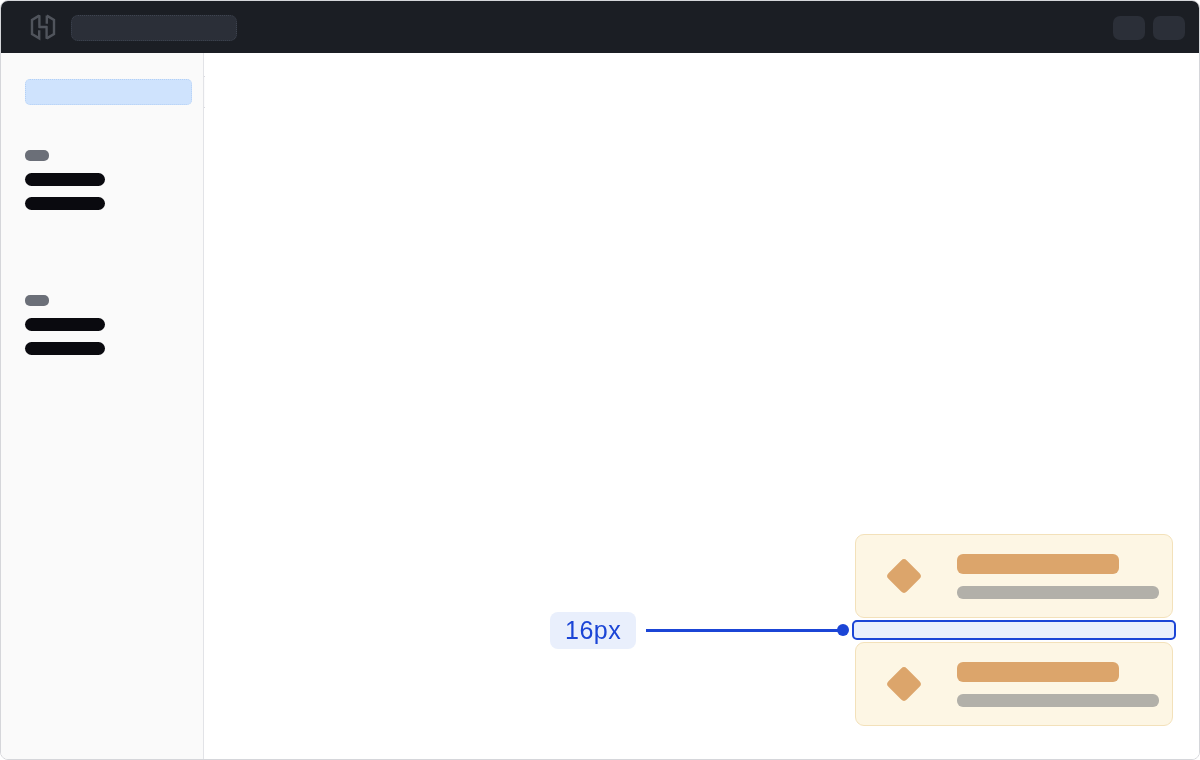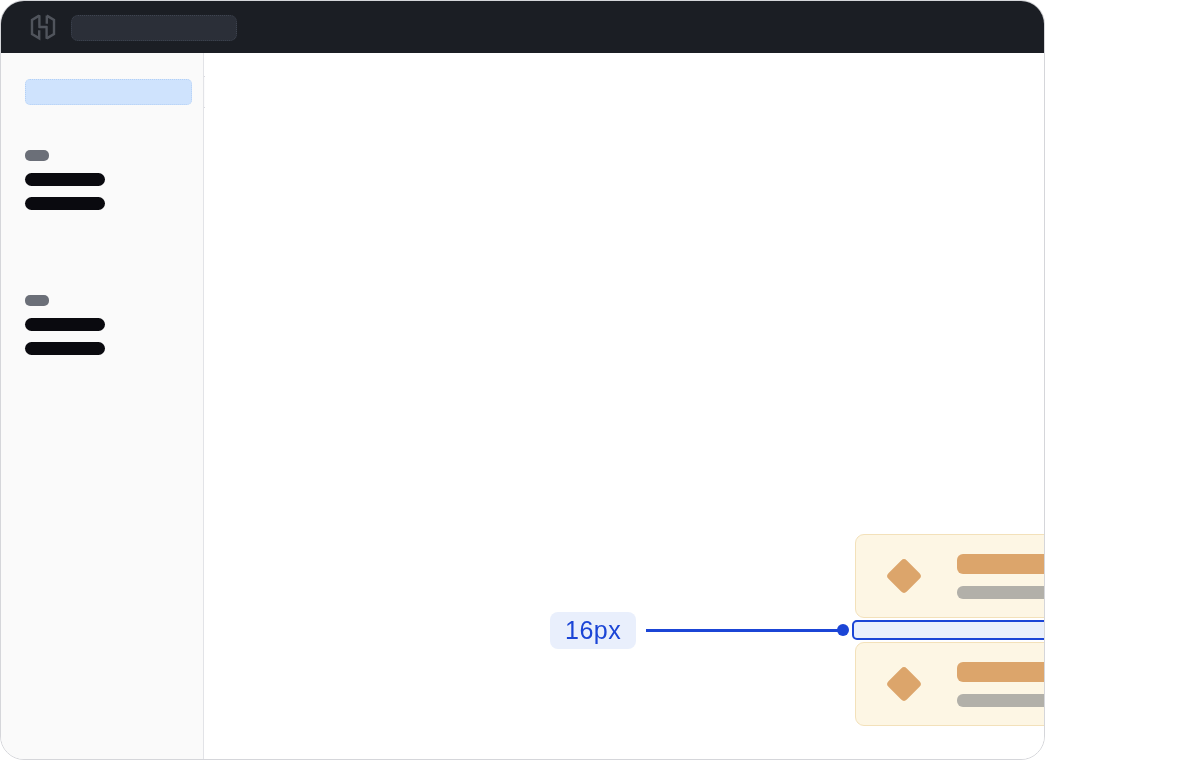--- a/index.html
+++ b/index.html
@@ -4,22 +4,22 @@
 <style>
   :root{
     --topbar-bg:#1b1e24; --topbar-pill:#2b2f38; --logo:#50545c;
     --sidebar-bg:#fafafa; --sidebar-border:#e2e3e7; --active-pill:#cfe3fd;
     --heading-pill:#6b6f78; --nav-bar:#0a0a0f;
     --card-bg:#fdf6e4; --card-border:#f3e1ba; --card-accent:#dca56b; --card-muted:#b2b0a9;
     --blue:#1b45d6; --blue-fill:#e9effc; --window-border:#d5d6da; --main-bg:#ffffff;
   }
   *{box-sizing:border-box;margin:0;padding:0}
   html,body{width:1200px;height:760px;background:#fff;font-family:"Liberation Sans",sans-serif}
-  .window{position:relative;width:1045px;height:760px;border:1px solid var(--window-border);
-    border-radius:24px;overflow:hidden;background:var(--main-bg)}
+  .window{position:relative;width:1200px;height:760px;border:1px solid var(--window-border);
+    border-radius:8px;overflow:hidden;background:var(--main-bg)}
   
   .topbar{position:absolute;left:0;top:0;right:0;height:52px;background:var(--topbar-bg)}
   .logo{position:absolute;left:28px;top:12px;width:28px;height:28px}
   .search-skel{position:absolute;left:70px;top:14px;width:166px;height:26px;border-radius:7px;
     background:var(--topbar-pill);border:1px dotted #3e4450}
   .tb-pill{position:absolute;top:15px;width:32px;height:24px;border-radius:7px;background:var(--topbar-pill)}
   .tb-pill.p1{left:1112px}.tb-pill.p2{left:1152px}
   
   .sidebar{position:absolute;left:0;top:52px;bottom:0;width:203px;background:var(--sidebar-bg);
     border-right:1px solid var(--sidebar-border)}

